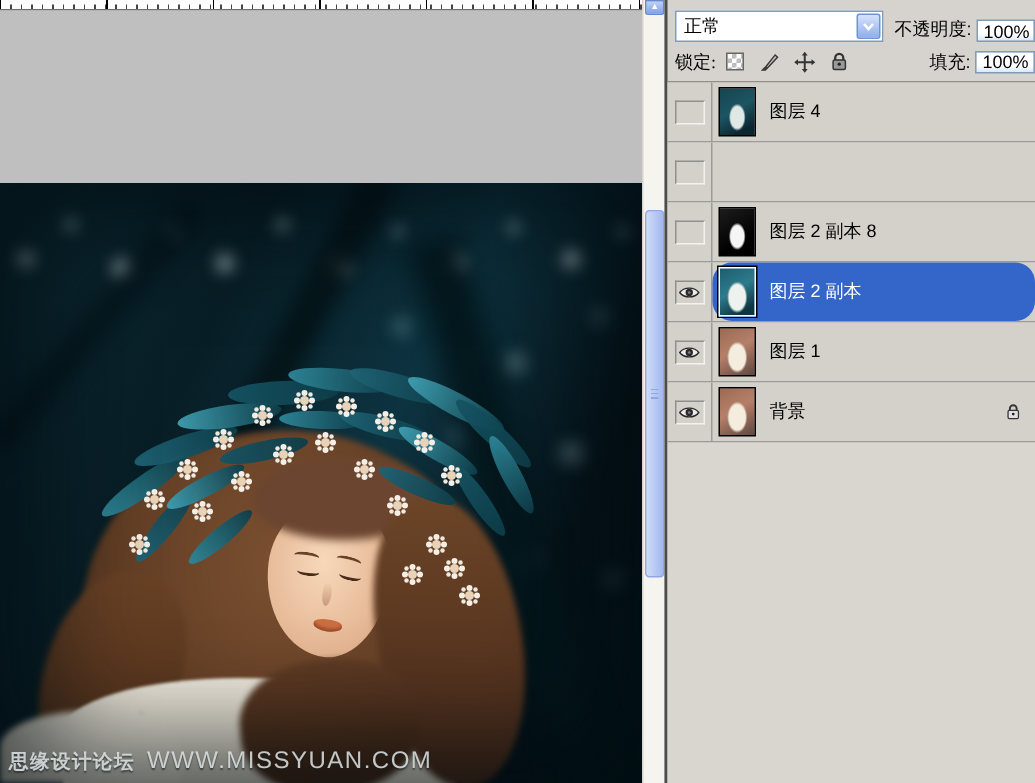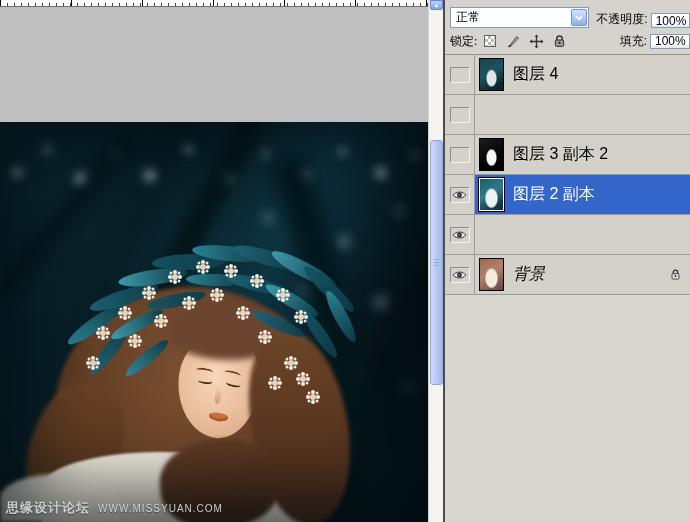--- a/index.html
+++ b/index.html
@@ -104,21 +104,21 @@
 
   .crown { left:0; top:0; width:428px; height:400px; z-index:6; }
   .leaf { position:absolute; border-radius:50%; opacity:.95; }
   .flower { position:absolute; width:6px; height:6px; border-radius:50%; z-index:7; background:#e8d3b8;
     box-shadow:0 -5px 0 -1px #f4efe6, 0 5px 0 -1px #f4efe6, -5px 0 0 -1px #f4efe6, 5px 0 0 -1px #f4efe6,
       -4px -4px 0 -1.5px #efe9de, 4px 4px 0 -1.5px #efe9de, -4px 4px 0 -1.5px #efe9de, 4px -4px 0 -1.5px #efe9de; }
 
   .watermark { position:absolute; left:6px; bottom:5px; z-index:9; font-size:12px; letter-spacing:1px;
     color:rgba(225,229,229,.85); text-shadow:0 1px 1px rgba(20,30,32,.6); white-space:nowrap; }
   .watermark .wm-cn { font-size:13px; font-weight:bold; margin-right:8px; }
-  .watermark .wm-url { font-size:10px; }
+  .watermark .wm-url { font-size:16px; }
 
   
   .vscroll { position:absolute; left:428px; top:0; width:15px; height:522px;
     background:#f6f4ee; border-left:1px solid #d8d4cc; }
   .vs-top-btn { position:absolute; left:1px; top:0; width:13px; height:10px;
     background:linear-gradient(#bcd2f8,#7fa3e8); border:1px solid #6688cc; border-radius:0 0 2px 2px;
     color:#fff; font-size:6px; line-height:9px; text-align:center; }
   .vs-thumb { position:absolute; left:1px; top:140px; width:13px; height:245px;
     background:linear-gradient(90deg,#cfdbf8,#b4c6f2 60%,#a3b8ee); border:1px solid #8fa8e4;
     border-radius:3px; }
@@ -149,26 +149,26 @@
     background-size:6px 6px; background-position:0 0,3px 3px; }
   .spacer { flex:1; }
 
   .layer-list { }
   .layer-row { height:40px; display:flex; border-bottom:1px solid #9b9b9b; background:#d4d1cb; }
   .eye-cell { width:30px; flex:none; border-right:1px solid #9b9b9b;
     display:flex; align-items:center; justify-content:center; }
   .eye-frame { width:20px; height:16px; display:flex; align-items:center; justify-content:center;
     border:1px solid; border-color:#8f8f8f #f2f2f2 #f2f2f2 #8f8f8f; background:#d4d1cb; }
   .row-main { flex:1; display:flex; align-items:center; padding:0 0 0 4px; min-width:0; }
-  .layer-row.selected .row-main { background:#3465c8; }
+  .layer-row.selected .row-main { background:#3465c8;border-radius:13px; }
   .thumb { width:25px; height:33px; border:1px solid #000; flex:none; }
   .layer-row.selected .thumb { border:1px solid #fff; box-shadow:0 0 0 1px #000; }
-  .layer-name { margin-left:9px; font-size:16px; color:#000; white-space:nowrap; overflow:hidden; }
+  .layer-name { margin-left:9px; font-size:12px; color:#000; white-space:nowrap; overflow:hidden; }
   .layer-row.selected .layer-name { color:#fff; }
-  .layer-name.italic { font-style:italic; }
+  .layer-name.italic { }
   .lock-badge { margin-left:auto; margin-right:9px; display:flex; align-items:center; }
 
   .thumb-warm { background:
       radial-gradient(ellipse 9px 14px at 50% 62%, #f4ecdc 0 60%, rgba(244,236,220,0) 75%),
       linear-gradient(150deg,#9b6a52,#b5806a 45%,#7e5a4e 80%,#5f4a42); }
   .thumb-teal { background:
       radial-gradient(ellipse 9px 14px at 50% 62%, #eef2ee 0 60%, rgba(238,242,238,0) 75%),
       linear-gradient(150deg,#1c5d6e,#2e7b8c 45%,#0d3642 85%); }
   .thumb-teal-dark { background:
       radial-gradient(ellipse 8px 13px at 50% 62%, #dfe8e4 0 55%, rgba(223,232,228,0) 70%),
@@ -331,21 +331,21 @@
     </div>
   </div>
         <div class="layer-row">
     <div class="eye-cell">
       <span class="eye-frame">
         
       </span>
     </div>
     <div class="row-main">
       <div class="thumb thumb-bw"></div>
-      <span class="layer-name">图层 3 副本 2</span>
+      <span class="layer-name">图层 2 副本 8</span>
 
     </div>
   </div>
         <div class="layer-row selected">
     <div class="eye-cell">
       <span class="eye-frame">
         <svg class="eye" width="15" height="10" viewBox="0 0 16 11">
                 <path d="M1 5.5 C4 1.2 12 1.2 15 5.5 C12 9.8 4 9.8 1 5.5 Z" fill="#ececec" stroke="#2a2a2a" stroke-width="1"></path>
                 <circle cx="8" cy="5.5" r="2.7" fill="#2a2a2a"></circle>
                 <circle cx="8" cy="5.5" r="1" fill="#808080"></circle>
@@ -360,20 +360,25 @@
   </div>
         <div class="layer-row">
     <div class="eye-cell">
       <span class="eye-frame">
         <svg class="eye" width="15" height="10" viewBox="0 0 16 11">
                 <path d="M1 5.5 C4 1.2 12 1.2 15 5.5 C12 9.8 4 9.8 1 5.5 Z" fill="#ececec" stroke="#2a2a2a" stroke-width="1"></path>
                 <circle cx="8" cy="5.5" r="2.7" fill="#2a2a2a"></circle>
                 <circle cx="8" cy="5.5" r="1" fill="#808080"></circle>
               </svg>
       </span>
+    </div>
+    <div class="row-main">
+      <div class="thumb thumb-warm"></div>
+      <span class="layer-name">图层 1</span>
+
     </div>
   </div>
         <div class="layer-row">
     <div class="eye-cell">
       <span class="eye-frame">
         <svg class="eye" width="15" height="10" viewBox="0 0 16 11">
                 <path d="M1 5.5 C4 1.2 12 1.2 15 5.5 C12 9.8 4 9.8 1 5.5 Z" fill="#ececec" stroke="#2a2a2a" stroke-width="1"></path>
                 <circle cx="8" cy="5.5" r="2.7" fill="#2a2a2a"></circle>
                 <circle cx="8" cy="5.5" r="1" fill="#808080"></circle>
               </svg>

